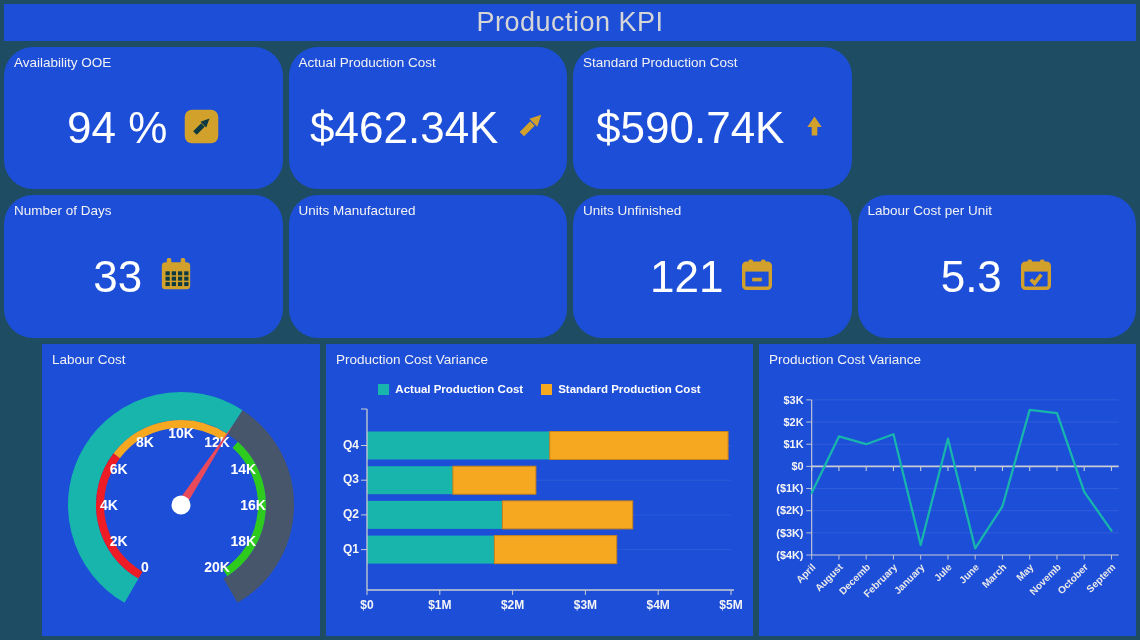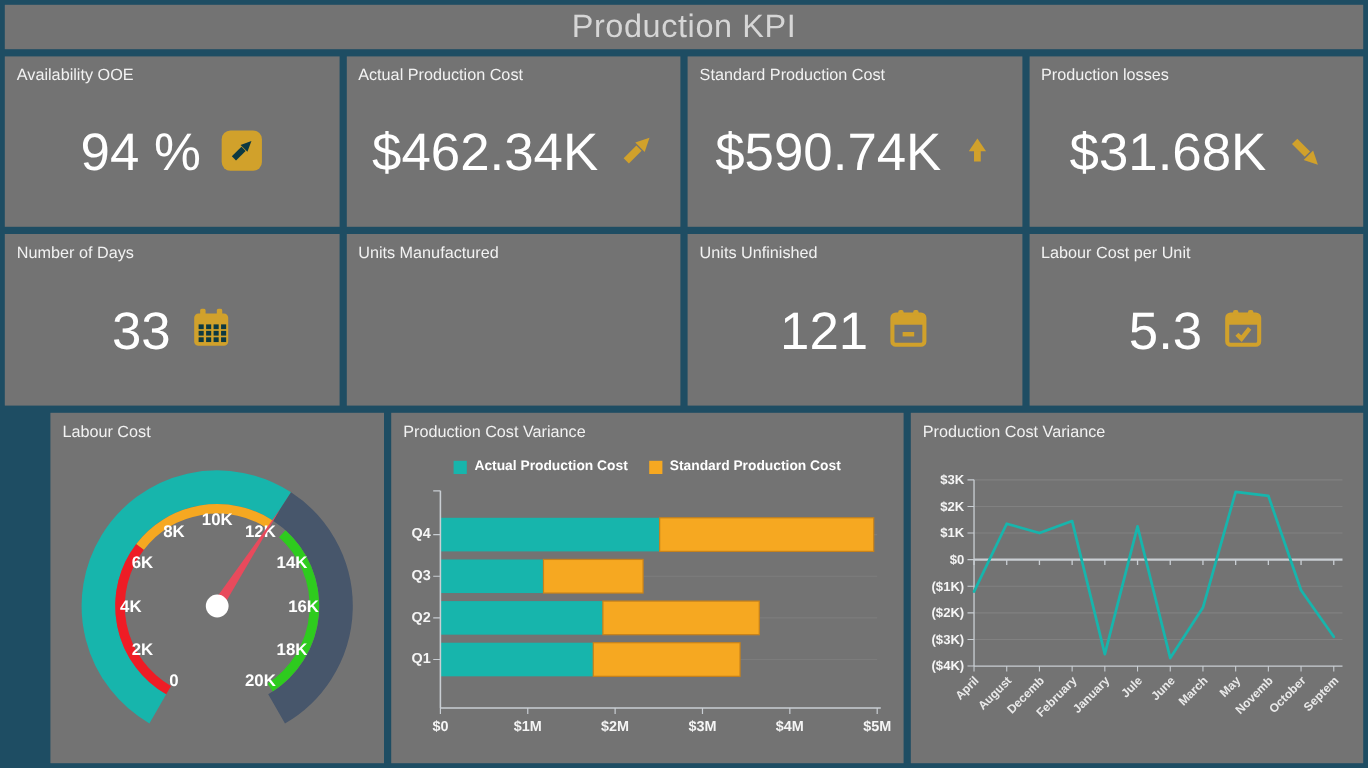--- a/index.html
+++ b/index.html
@@ -8,35 +8,35 @@
     background:#1e4d63;
     font-family:"Liberation Sans", sans-serif;
     overflow:hidden;
     position:relative;
   }
   .dash {
     position:absolute; inset:0;
     padding:4px;
     display:flex; flex-direction:column; gap:6px;
   }
-  .card { background:#737373; position:relative; overflow:hidden; }
+  .card { background:#1d4ed8; position:relative; overflow:hidden; }
   .titlebar {
     height:37px; flex:0 0 37px;
     display:flex; align-items:center; justify-content:center;
   }
   .page-title { font-size:27px; color:#d6d6d6; letter-spacing:0.5px; }
   .kpirow { display:grid; grid-template-columns:repeat(4,1fr); gap:6px; }
   .kpirow.r1 { flex:0 0 142px; }
   .kpirow.r2 { flex:0 0 143px;text-align:center; }
   .bottom { display:grid; grid-template-columns:278px 427px 1fr; gap:6px; flex:1;margin-left:38px; }
   .card-title {
     position:absolute; top:8px; left:10px;
     font-size:13.5px; color:#f2f2f2; white-space:nowrap; z-index:3;
   }
-  .kpi-card { display:flex; align-items:center; justify-content:center; }
+  .kpi-card { display:flex; align-items:center; justify-content:center;border-radius:29px; }
   .kpi-center { display:flex; align-items:center; gap:17px; margin-top:20px; }
   .kpi-value { font-size:44px; color:#ffffff; white-space:pre; }
   .chart-svg { position:absolute; inset:0; width:100%; height:100%; }
   .gauge-label { font-size:14px; font-weight:bold; fill:#ffffff; }
   .axis-label { font-size:12px; font-weight:bold; fill:#f5f5f5; }
   .xmonth-label { font-size:11px; font-weight:bold; fill:#e9e9e9; }
   .legend {
     position:absolute; top:39px; left:0; right:0;
     display:flex; justify-content:center; gap:18px; z-index:3;
   }
@@ -88,32 +88,20 @@
         <span class="kpi-value">$590.74K</span>
         <span>
           <svg width="27" height="27" viewBox="0 0 24 24">
             <line x1="12" y1="20" x2="12" y2="10" stroke="#d1a12b" stroke-width="5"></line>
             <polygon points="12,3 5.6,12.4 18.4,12.4" fill="#d1a12b"></polygon>
           </svg>
         </span>
       </div>
     </div>
 
-    <div class="card kpi-card">
-      <span class="card-title">Production losses</span>
-      <div class="kpi-center">
-        <span class="kpi-value">$31.68K</span>
-        <span>
-          <svg width="30" height="30" viewBox="0 0 24 24">
-            <line x1="5.5" y1="5.5" x2="14" y2="14" stroke="#d1a12b" stroke-width="5"></line>
-            <polygon points="21,21 17.8,11.5 11.5,17.8" fill="#d1a12b"></polygon>
-          </svg>
-        </span>
-      </div>
-    </div>
   </section>
 
   <section class="kpirow r2">
 
     <div class="card kpi-card">
       <span class="card-title">Number of Days</span>
       <div class="kpi-center">
         <span class="kpi-value">33</span>
         <span>
           <svg width="34" height="34" viewBox="0 0 24 24">

